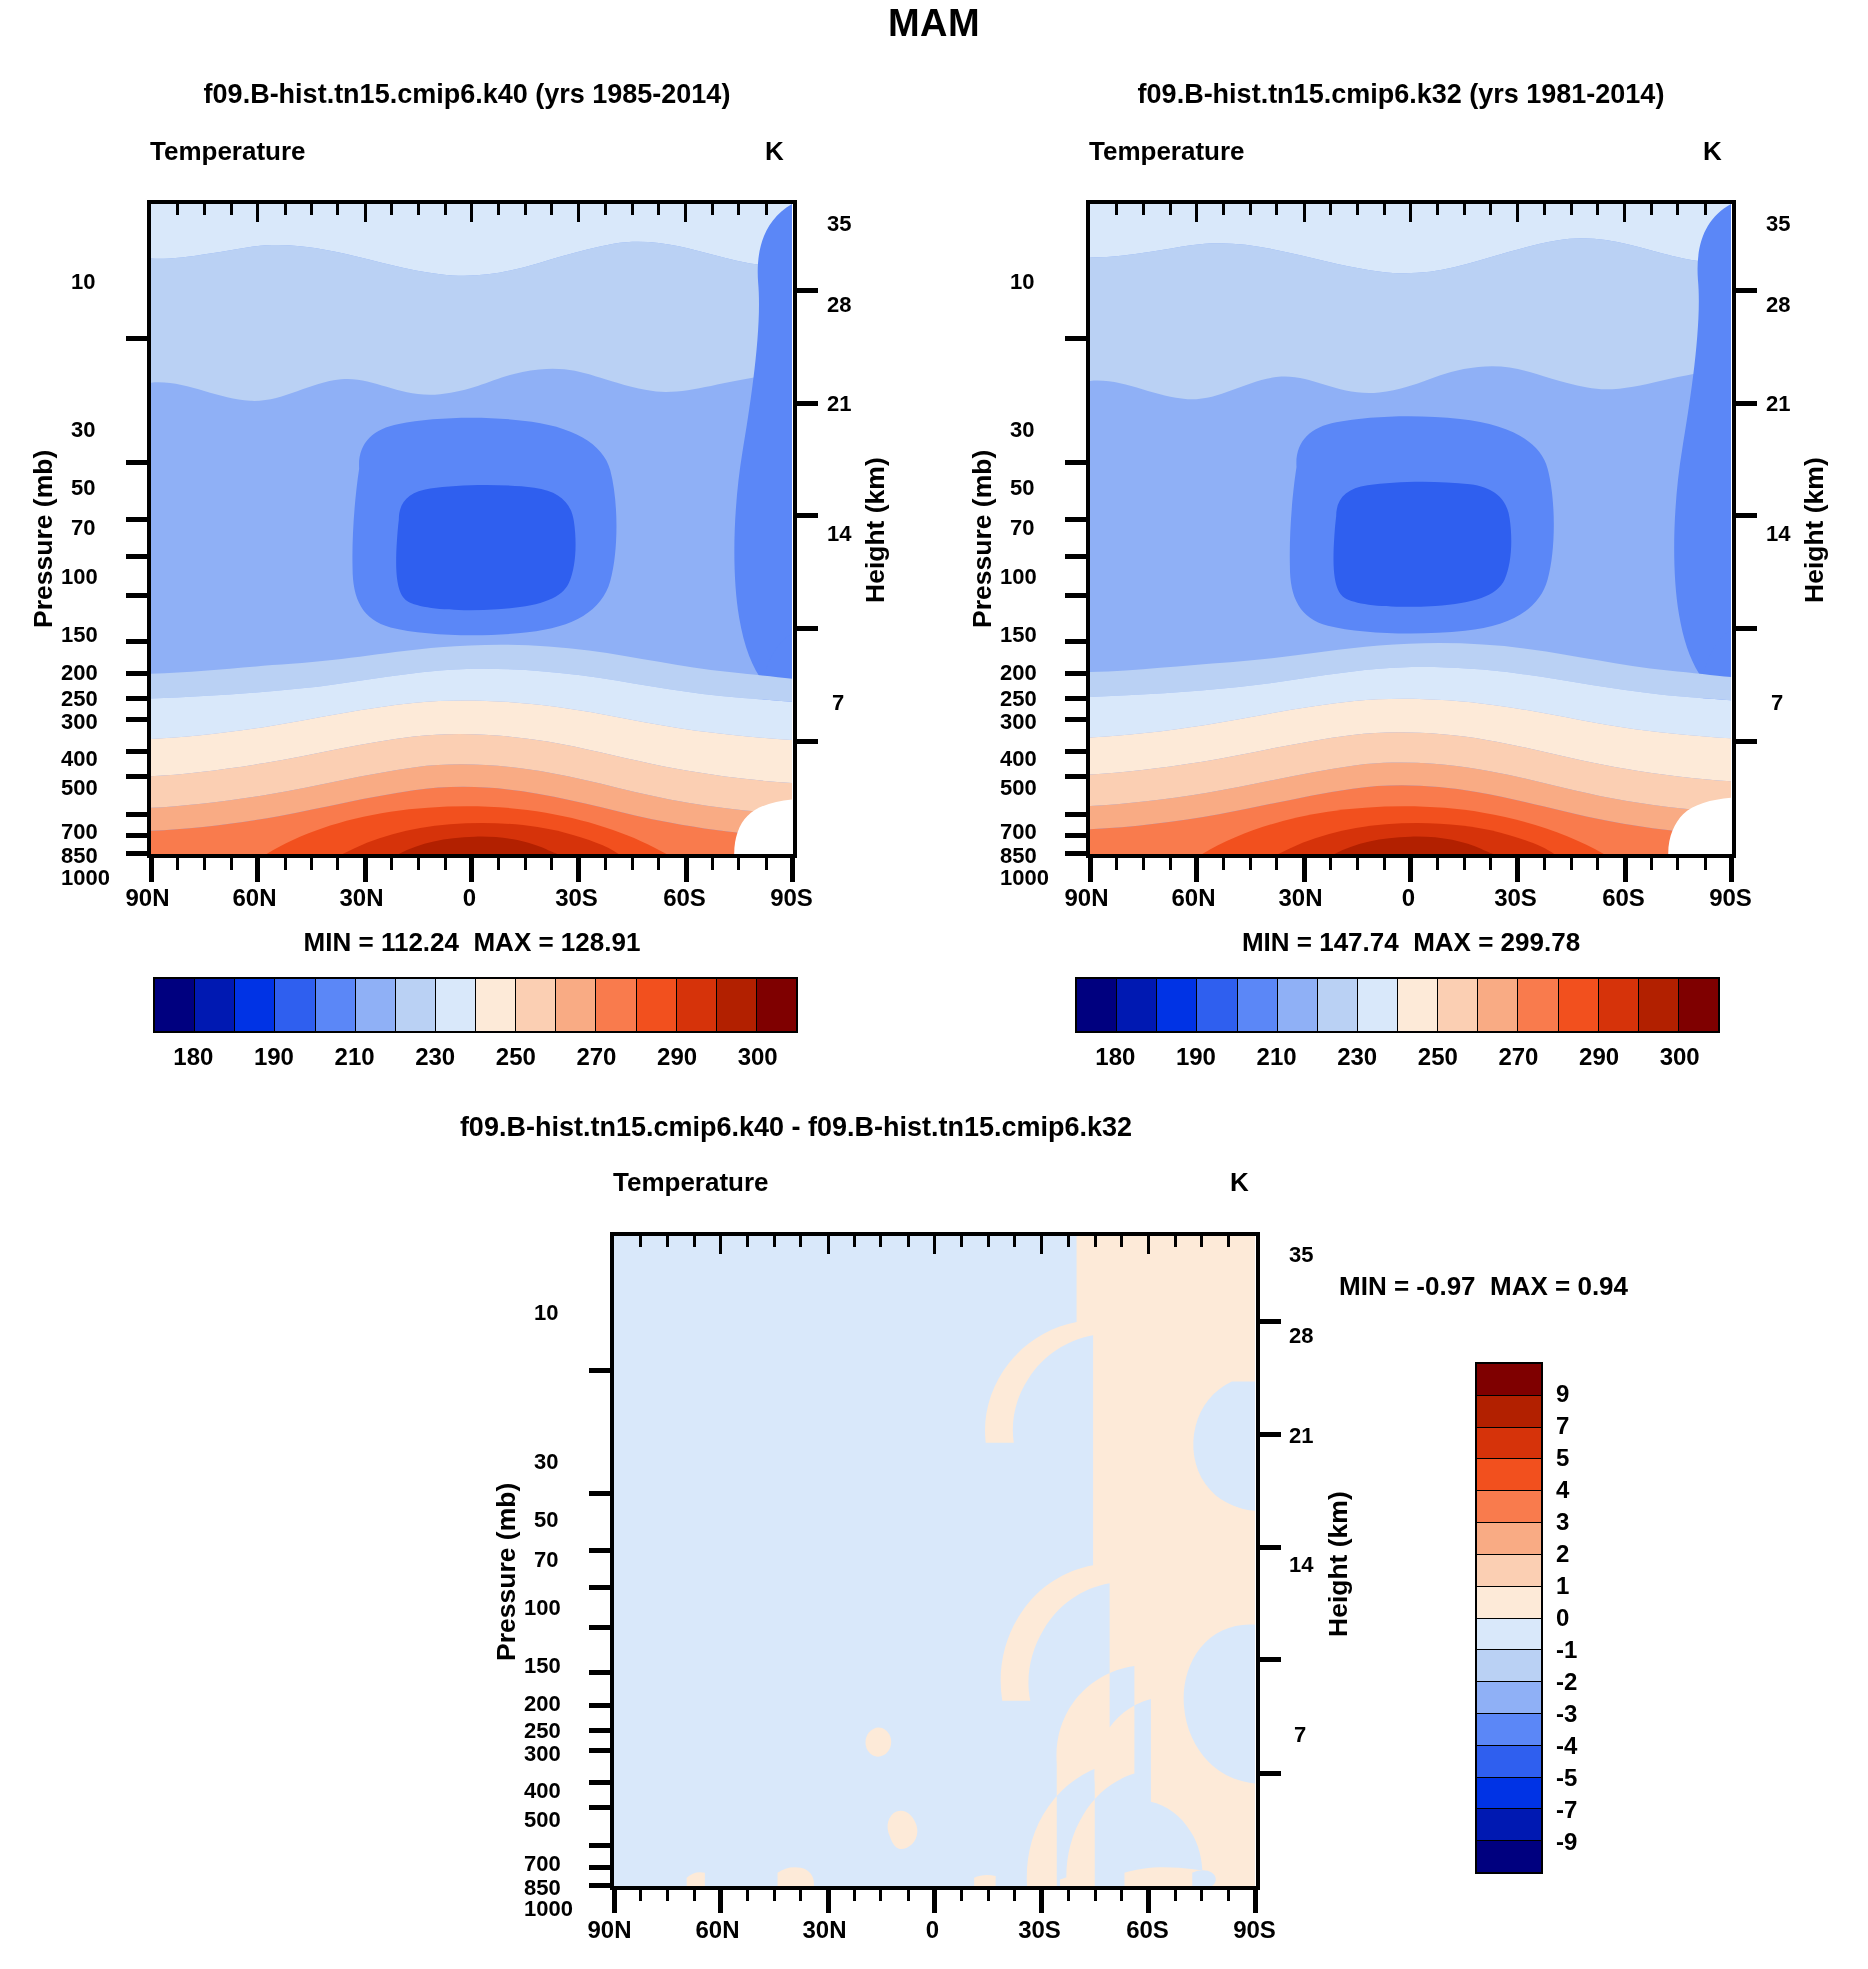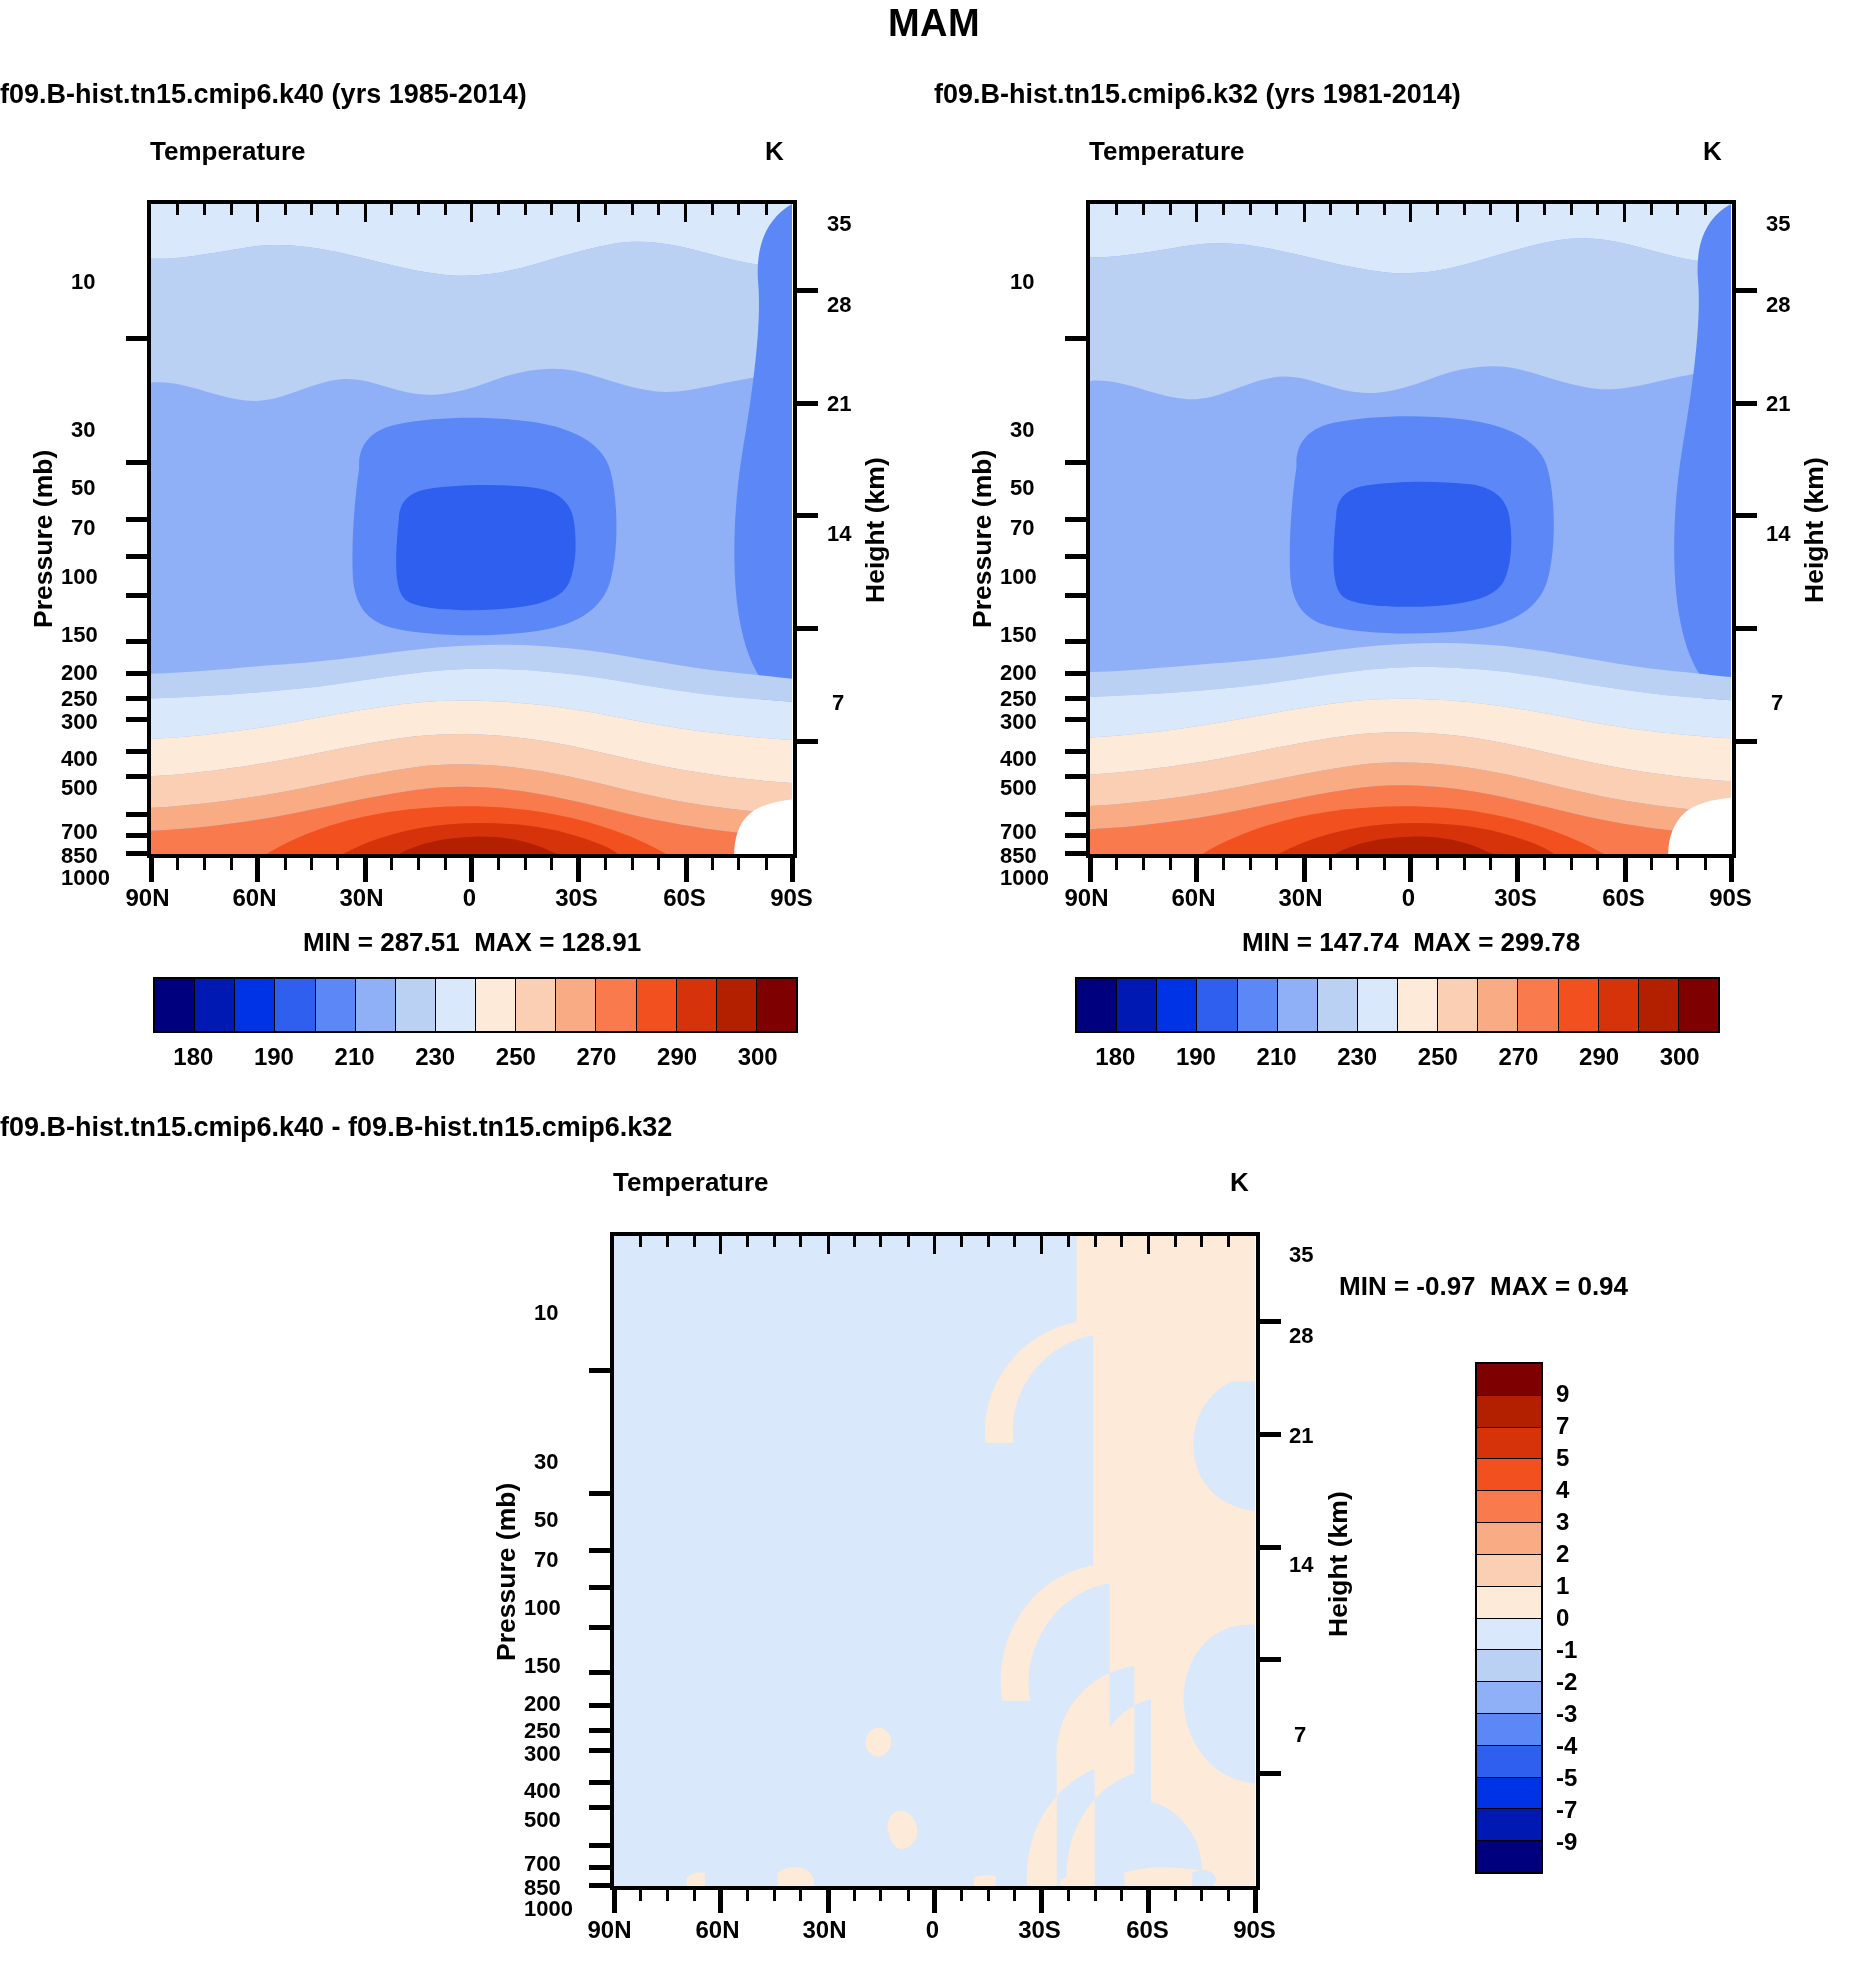--- a/index.html
+++ b/index.html
@@ -4,21 +4,21 @@
 <style>
   html,body{margin:0;padding:0;background:#ffffff;}
   body{width:1868px;height:1970px;position:relative;font-family:"Liberation Sans",sans-serif;color:#000;}
 
   #suptitle{
     position:absolute;left:0;top:1.7px;width:1868px;text-align:center;
     font-size:38px;font-weight:bold;letter-spacing:0.4px;
   }
 
   .panel-title{
-    position:absolute;text-align:left;font-size:27px;font-weight:bold;white-space:nowrap;
+    position:absolute;text-align:center;font-size:27px;font-weight:bold;white-space:nowrap;
   }
   .sub-left{position:absolute;font-size:26px;font-weight:bold;}
   .sub-right{position:absolute;font-size:26px;font-weight:bold;}
 
   .plotbox{position:absolute;box-sizing:border-box;border:4.1px solid #000;overflow:hidden;background:#fff;}
   .plotbox svg{display:block;}
 
   .axlabel-y{
     position:absolute;font-size:26.5px;font-weight:bold;white-space:nowrap;
     transform-origin:0 0;
@@ -127,21 +127,21 @@
 
 <div class="xtick-txt" style="left:98px;top:884px;width:99px;">90N</div>
 <div class="xtick-txt" style="left:205px;top:884px;width:99px;">60N</div>
 <div class="xtick-txt" style="left:312px;top:884px;width:99px;">30N</div>
 <div class="xtick-txt" style="left:420px;top:884px;width:99px;">0</div>
 <div class="xtick-txt" style="left:527px;top:884px;width:99px;">30S</div>
 <div class="xtick-txt" style="left:635px;top:884px;width:99px;">60S</div>
 <div class="xtick-txt" style="left:742px;top:884px;width:99px;">90S</div>
 
 <div class="minmax" style="left:147px;top:927px;width:650px;">
-  <span>MIN = 287.51</span>&nbsp;&nbsp;<span>MAX = 128.91</span>
+  <span>MIN = 112.24</span>&nbsp;&nbsp;<span>MAX = 128.91</span>
 </div>
 
 <div class="cbar-h" id="cbar1" style="left:153px;top:977px;width:645px;height:56px;">
     <div class="cell" style="background: rgb(0, 0, 127);"></div>
     <div class="cell" style="background: rgb(0, 25, 178);"></div>
     <div class="cell" style="background: rgb(0, 51, 229);"></div>
     <div class="cell" style="background: rgb(47, 95, 239);"></div>
     <div class="cell" style="background: rgb(91, 135, 247);"></div>
     <div class="cell" style="background: rgb(143, 176, 246);"></div>
     <div class="cell" style="background: rgb(186, 209, 244);"></div>

